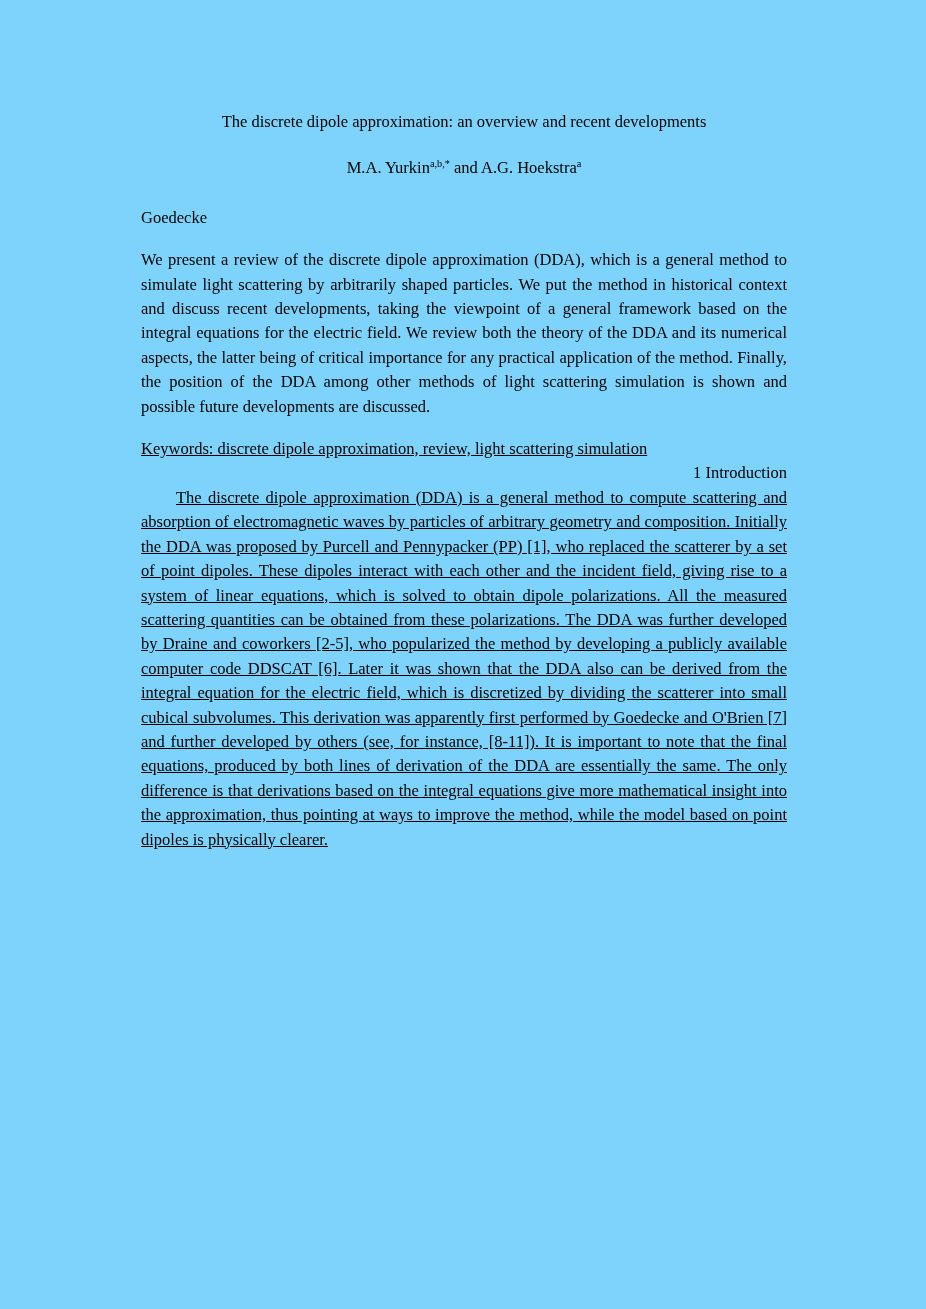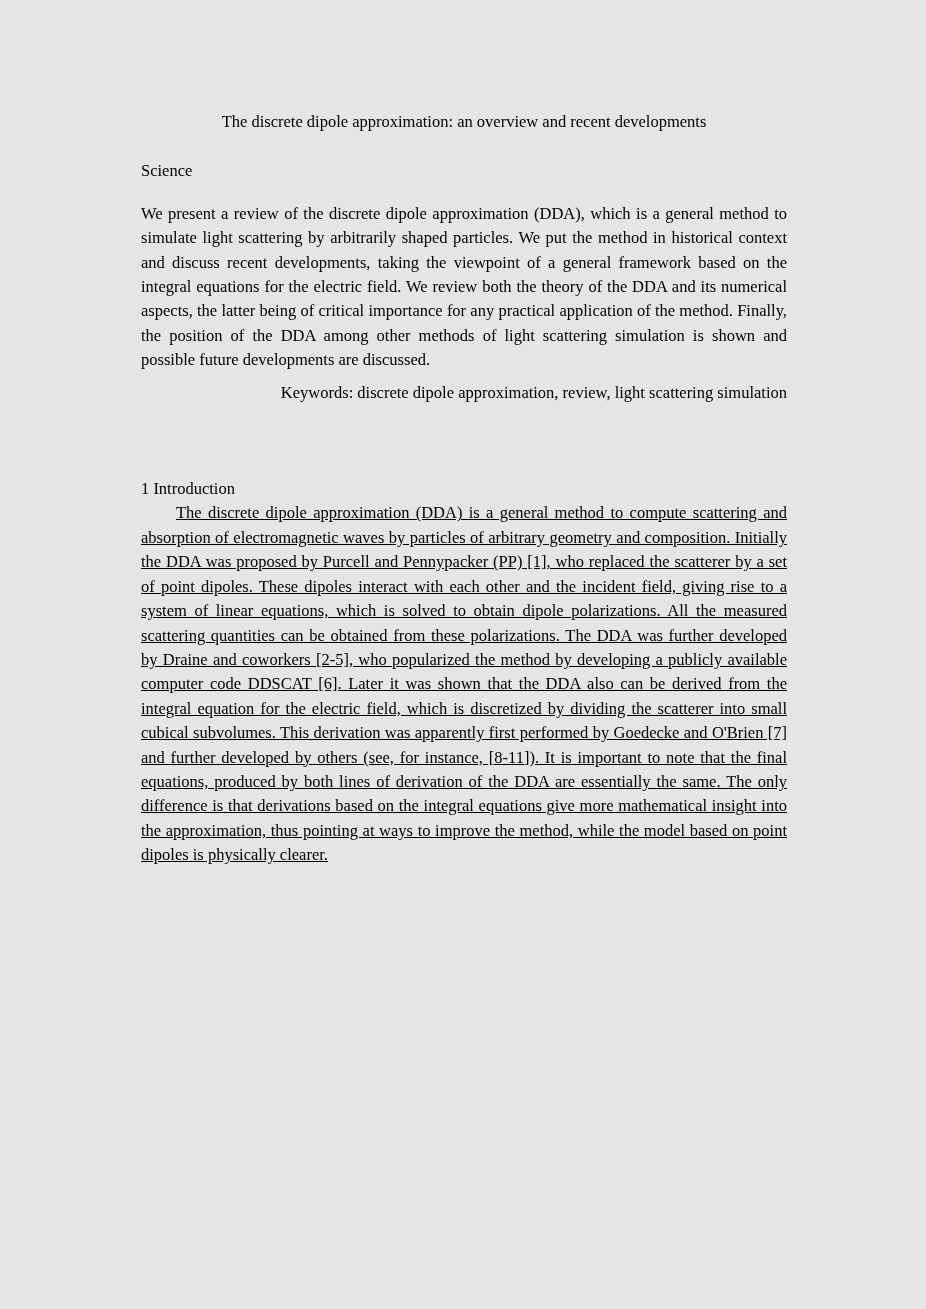--- a/index.html
+++ b/index.html
@@ -1,21 +1,21 @@
 <!DOCTYPE html>
 <html><head>
 <meta charset="utf-8">
 <style>
   * { margin: 0; padding: 0; box-sizing: border-box; }
   html, body { background: #ffffff; }
   .page {
     position: relative;
     width: 926px;
     height: 1309px;
-    background: #e5e5e5;
+    background: #7dd3fc;
     overflow: hidden;
     font-family: "Liberation Serif", "DejaVu Serif", serif;
     font-size: 16.5px;
     line-height: 24.4px;
     color: #000000;
   }
   .content {
     position: absolute;
     left: 141px;
     top: 0;
@@ -35,51 +35,52 @@
   }
   .abstract-heading {
     margin-top: 23px;
     text-align: left;
   }
   .abstract-text {
     margin-top: 18px;
     text-align: justify;
   }
   .keywords {
-    margin-top: 8px;
-    text-align: right;
+    margin-top: 18px;
+    text-align: left;
+    text-decoration: underline;
   }
   .section-heading {
-    margin-top: 72px;
-    text-align: left;
+    text-align: right;
   }
   .body-para {
     text-align: justify;
     text-indent: 35px;
     text-decoration: underline;
   }
   sup {
     font-size: 0.62em;
     line-height: 0;
     vertical-align: super;
   }
 </style>
 </head>
 <body>
 
 <div class="page">
   <div class="content">
 
     <div class="title">The discrete dipole approximation: an overview and recent developments</div>
 
+    <div class="authors"><span>M.A. Yurkin</span><sup>a,b,*</sup><span> and </span><span>A.G. Hoekstra</span><sup>a</sup></div>
 
     <div class="affiliations">
     </div>
 
-    <div class="abstract-heading">Science</div>
+    <div class="abstract-heading">Goedecke</div>
 
     <p class="abstract-text">We present a review of the discrete dipole approximation (DDA), which is a general method to simulate light scattering by arbitrarily shaped particles. We put the method in historical context and discuss recent developments, taking the viewpoint of a general framework based on the integral equations for the electric field. We review both the theory of the DDA and its numerical aspects, the latter being of critical importance for any practical application of the method. Finally, the position of the DDA among other methods of light scattering simulation is shown and possible future developments are discussed.</p>
 
     <p class="keywords">Keywords: discrete dipole approximation, review, light scattering simulation</p>
 
     <div class="section-heading">1 Introduction</div>
 
     <p class="body-para">The discrete dipole approximation (DDA) is a general method to compute scattering and absorption of electromagnetic waves by particles of arbitrary geometry and composition. Initially the DDA was proposed by Purcell and Pennypacker (PP) [1], who replaced the scatterer by a set of point dipoles. These dipoles interact with each other and the incident field, giving rise to a system of linear equations, which is solved to obtain dipole polarizations. All the measured scattering quantities can be obtained from these polarizations. The DDA was further developed by Draine and coworkers [2-5], who popularized the method by developing a publicly available computer code DDSCAT [6]. Later it was shown that the DDA also can be derived from the integral equation for the electric field, which is discretized by dividing the scatterer into small cubical subvolumes. This derivation was apparently first performed by Goedecke and O'Brien [7] and further developed by others (see, for instance, [8-11]). It is important to note that the final equations, produced by both lines of derivation of the DDA are essentially the same. The only difference is that derivations based on the integral equations give more mathematical insight into the approximation, thus pointing at ways to improve the method, while the model based on point dipoles is physically clearer.</p>
 
 

